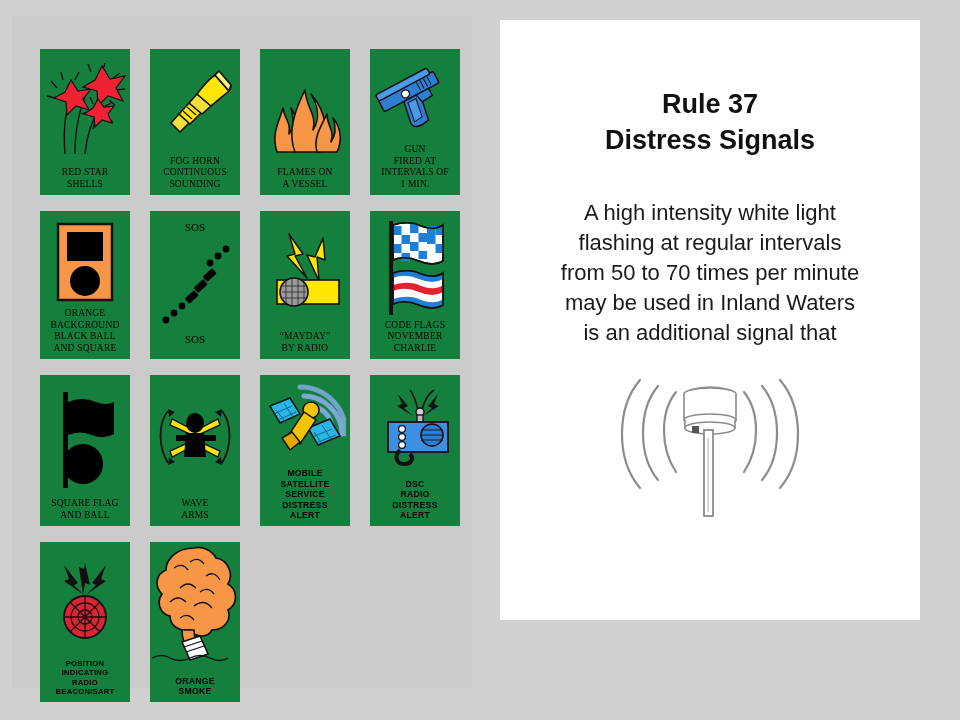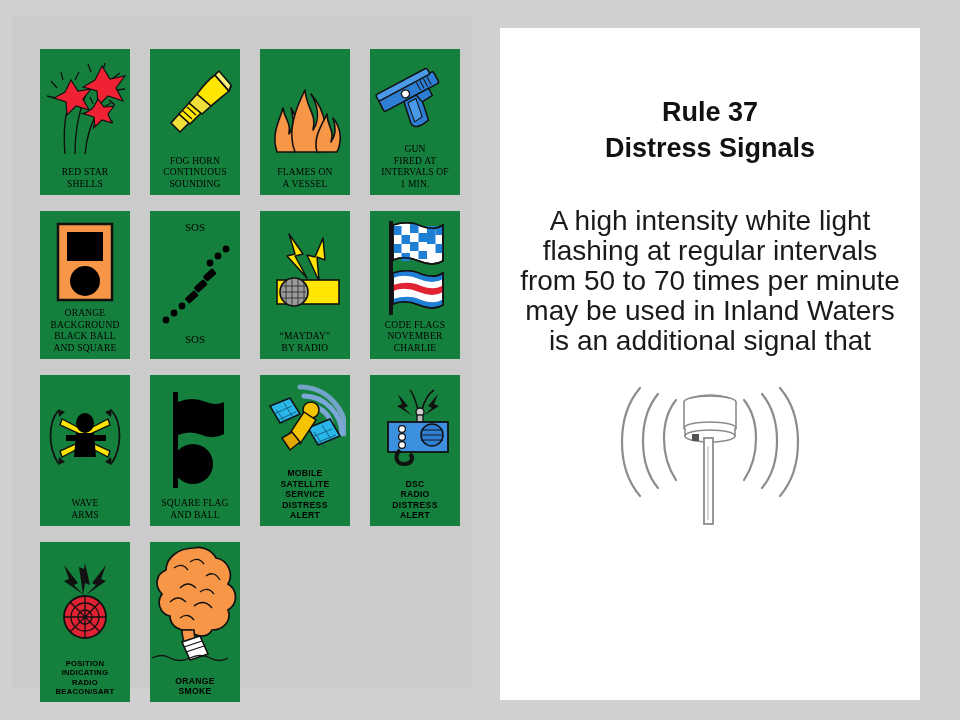--- a/index.html
+++ b/index.html
@@ -56,36 +56,36 @@
   .sos-card{justify-content:space-between;align-items:center;}
   .sos-label{
     font-family:"Liberation Serif",serif;font-size:11px;text-align:center;
     width:100%;color:#000;
   }
   .sos-top{padding-top:10px;}
   .sos-bot{padding-bottom:14px;}
 
   
   .right-panel{
-    position:absolute;left:500px;top:28px;width:420px;height:672px;
+    position:absolute;left:500px;top:20px;width:420px;height:600px;
     background:#ffffff;
   }
   .rp-title{
     margin-top:66px;
     text-align:center;
     font-family:"Liberation Sans",sans-serif;
     font-weight:bold;
     font-size:27px;line-height:36px;
     color:#111;
   }
   .rp-body{
     margin-top:40px;
     text-align:center;
     font-family:"Liberation Sans",sans-serif;
-    font-size:28px;line-height:30px;
+    font-size:22px;line-height:30px;
     color:#1a1a1a;
   }
   .rp-art{
     margin-top:20px;
     display:flex;justify-content:center;
   }
   svg{display:block;}
 </style>
 </head>
 <body>
@@ -259,20 +259,32 @@
             </g>
           </svg>
         </div>
         <div class="caption" style="white-space:pre-line">CODE FLAGS
 NOVEMBER
 CHARLIE</div>
       </div>
 
       <div class="card">
         <div class="art">
+          <svg width="80" height="98" viewBox="0 0 80 98">
+            <rect x="18" y="2" width="5" height="96" fill="#000"></rect>
+            <path d="M23 12 q14 -6 28 0 q10 4 18 0 l0 32 q-10 6 -22 1 q-12 -5 -24 0 z" fill="#000"></path>
+            <circle cx="38" cy="74" r="20" fill="#000"></circle>
+          </svg>
+        </div>
+        <div class="caption" style="white-space:pre-line">SQUARE FLAG
+AND BALL</div>
+      </div>
+
+      <div class="card">
+        <div class="art">
           <svg width="86" height="84" viewBox="0 0 86 84">
             <g stroke="#111" stroke-width="1.8" fill="none">
               <path d="M16 14 C6 26 6 50 16 66"></path>
               <path d="M70 14 C80 26 80 50 70 66"></path>
             </g>
             <g fill="#111">
               <path d="M16 12 l7 3 l-6 5 z"></path>
                 <path d="M16 68 l7 -3 l-6 -5 z"></path>
               <path d="M70 12 l-7 3 l6 5 z"></path>
                 <path d="M70 68 l-7 -3 l6 -5 z"></path>
@@ -287,32 +299,20 @@
 
             <g fill="#000">
               <rect x="24" y="38" width="40" height="6"></rect>
               <ellipse cx="43" cy="26" rx="9" ry="10"></ellipse>
               <path d="M34 36 h18 l2 24 h-22 z"></path>
             </g>
           </svg>
         </div>
         <div class="caption" style="white-space:pre-line">WAVE
 ARMS</div>
-      </div>
-
-      <div class="card">
-        <div class="art">
-          <svg width="80" height="98" viewBox="0 0 80 98">
-            <rect x="18" y="2" width="5" height="96" fill="#000"></rect>
-            <path d="M23 12 q14 -6 28 0 q10 4 18 0 l0 32 q-10 6 -22 1 q-12 -5 -24 0 z" fill="#000"></path>
-            <circle cx="38" cy="74" r="20" fill="#000"></circle>
-          </svg>
-        </div>
-        <div class="caption" style="white-space:pre-line">SQUARE FLAG
-AND BALL</div>
       </div>
 
       <div class="card sans">
         <div class="art">
           <svg width="82" height="80" viewBox="0 0 82 80">
             <g stroke="#7ba7d7" stroke-width="5" fill="none" stroke-linecap="round">
               <path d="M44 22 C58 22 68 32 68 46"></path>
               <path d="M40 12 C60 12 78 30 78 50"></path>
               <path d="M36 3 C62 3 82 24 82 50" opacity=".9"></path>
             </g>

